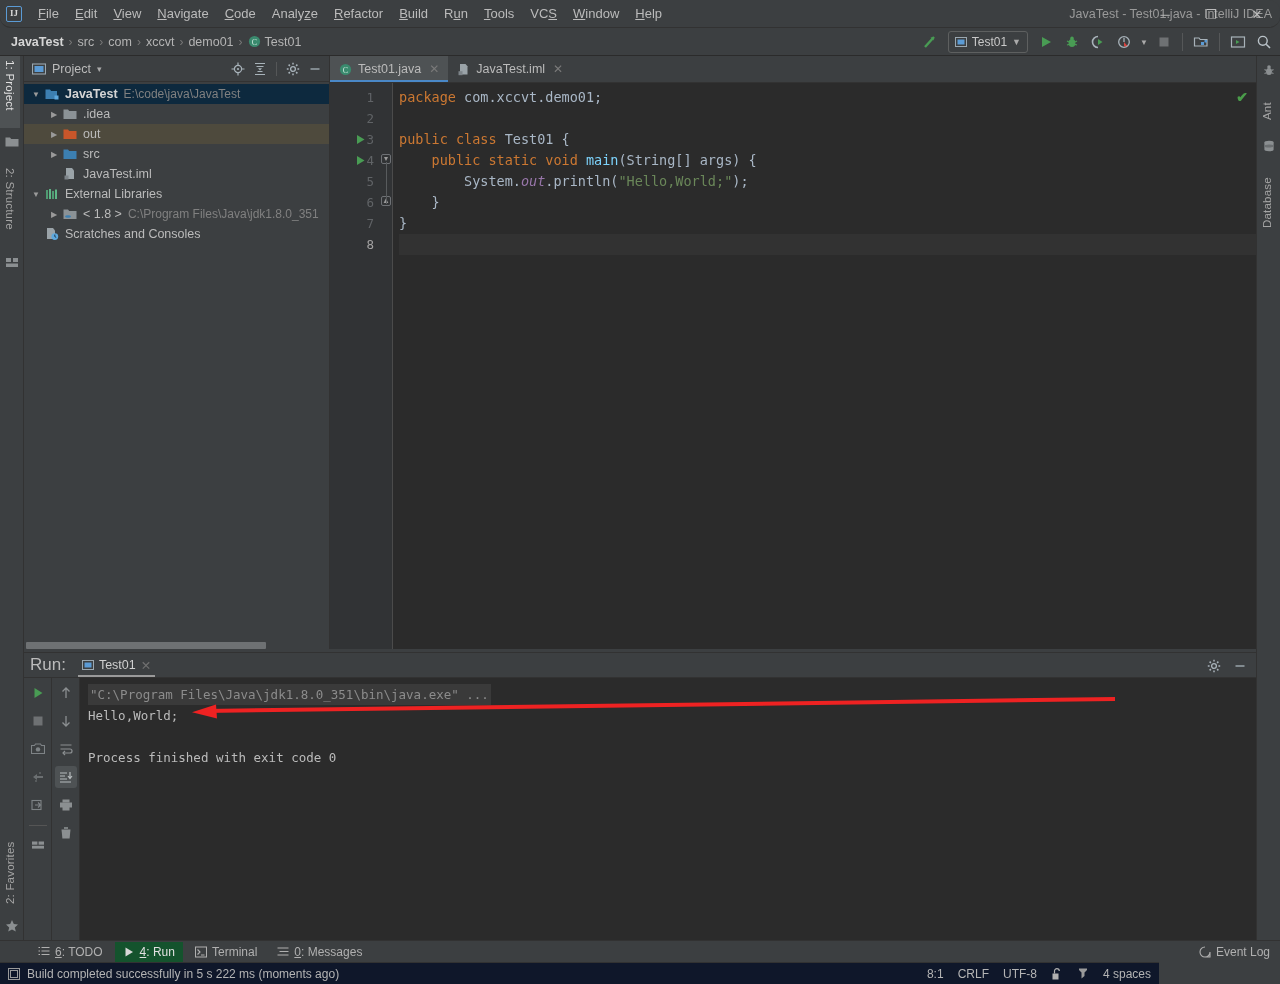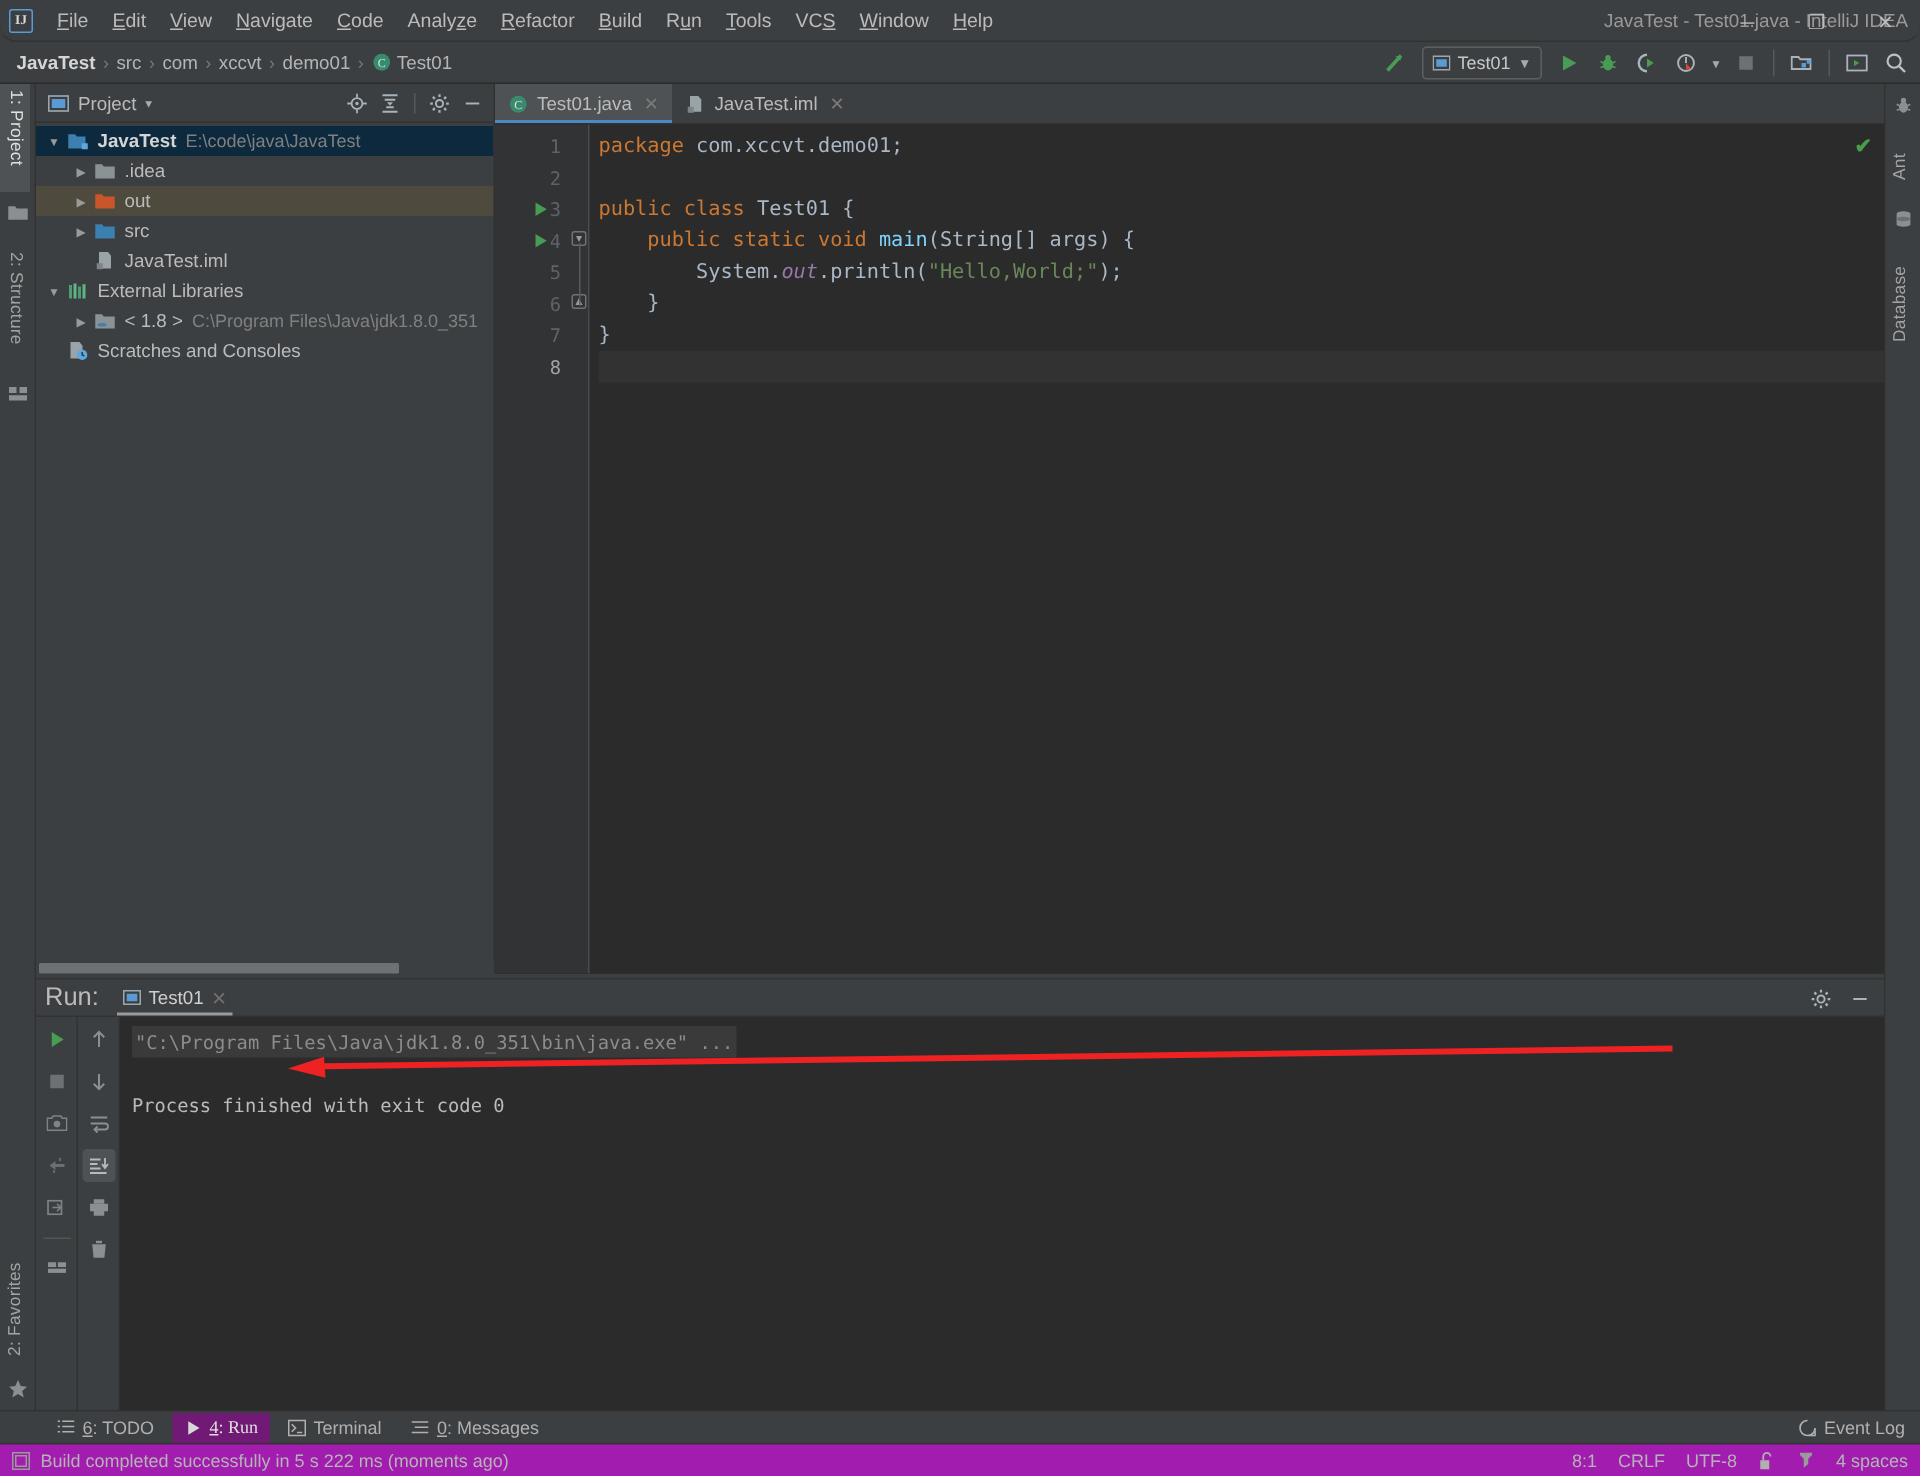--- a/index.html
+++ b/index.html
@@ -263,29 +263,29 @@
   
   .tw-bar {
     position: absolute; left: 0; bottom: 22px; width: 1280px; height: 22px;
     background: #3c3f41; display: flex; align-items: center;
     padding-left: 30px; border-top: 1px solid #323232;
   }
   .tw-btn {
     display: flex; align-items: center; gap: 5px; font-size: 12px;
     color: #b0b0b0; padding: 4px 8px; margin-right: 4px; height: 20px; text-align: center;
   }
-  .tw-btn.active { background: #701a75; color: #e0e0e0; font-family: Liberation Serif, serif; }
+  .tw-btn.active { background: #14532d; color: #e0e0e0; }
   .tw-btn u { text-decoration: underline; }
   .tw-right {
     position: absolute; right: 10px; display: flex; align-items: center;
     gap: 5px; font-size: 12px; color: #b0b0b0;
   }
   .statusbar {
-    position: absolute; left: 0; bottom: 0; width: 1280px; height: 22px;
-    background: #a21caf; display: flex; align-items: center;
+    position: absolute; left: 0; bottom: 0; width: 1159px; height: 22px;
+    background: #0f172a; display: flex; align-items: center;
     padding: 0 8px; border-top: 1px solid #323232; font-size: 12px;
     color: #b4b4b4;
   }
   .sb-left { display: flex; align-items: center; gap: 7px; }
   .sb-right {
     margin-left: auto; display: flex; align-items: center; gap: 14px;
   }
   .sb-item { color: #b4b4b4; }
   svg { display: block; }
 </style>
@@ -785,20 +785,21 @@
         </div>
         <div class="rt">
           <svg width="14" height="14" viewBox="0 0 14 14">
               <path d="M2.5 3.5 L11.5 3.5 L10.6 12.5 L3.4 12.5 Z" fill="#8b8f91"></path>
               <rect x="5" y="1.2" width="4" height="1.6" fill="#8b8f91"></rect>
             </svg>
         </div>
       </div>
       <div class="console">
         <div class="co-line"><span class="co-cmd">"C:\Program Files\Java\jdk1.8.0_351\bin\java.exe" ...</span></div>
+        <div class="co-line">Hello,World;</div>
         <div class="co-line"></div>
         <div class="co-line">Process finished with exit code 0</div>
         <svg class="arrow-svg" width="1100" height="60" viewBox="0 0 1100 60">
           <path d="M1035 21 L125 33" stroke="#ee2222" stroke-width="4" fill="none"></path>
           <path d="M112 34.3 L136 26.5 L137 40.5 Z" fill="#ee2222"></path>
         </svg>
       </div>
     </div>
   </div>
 

